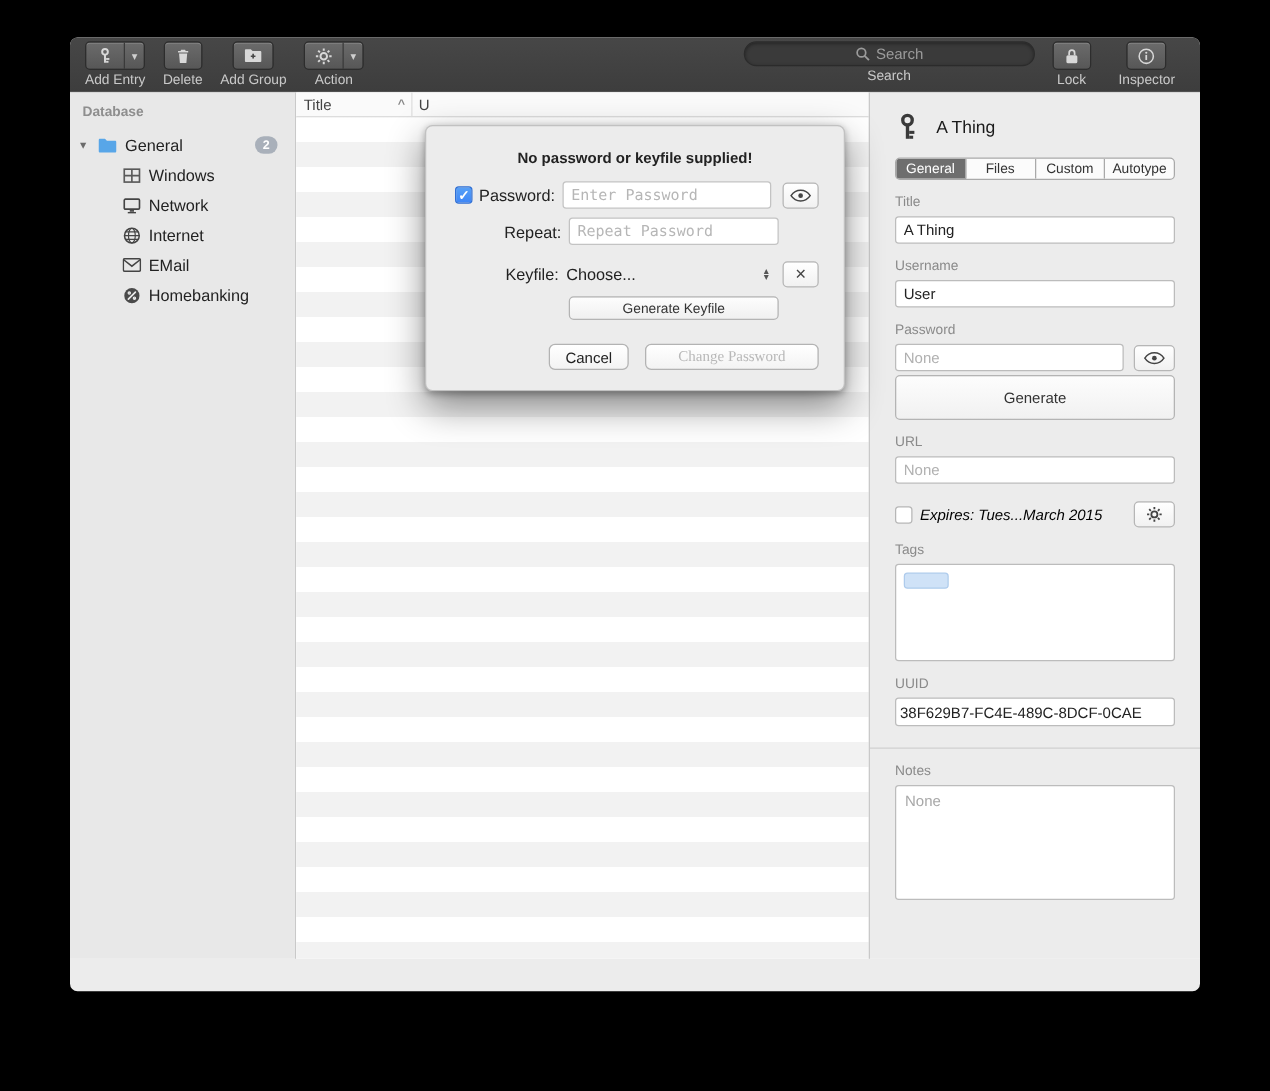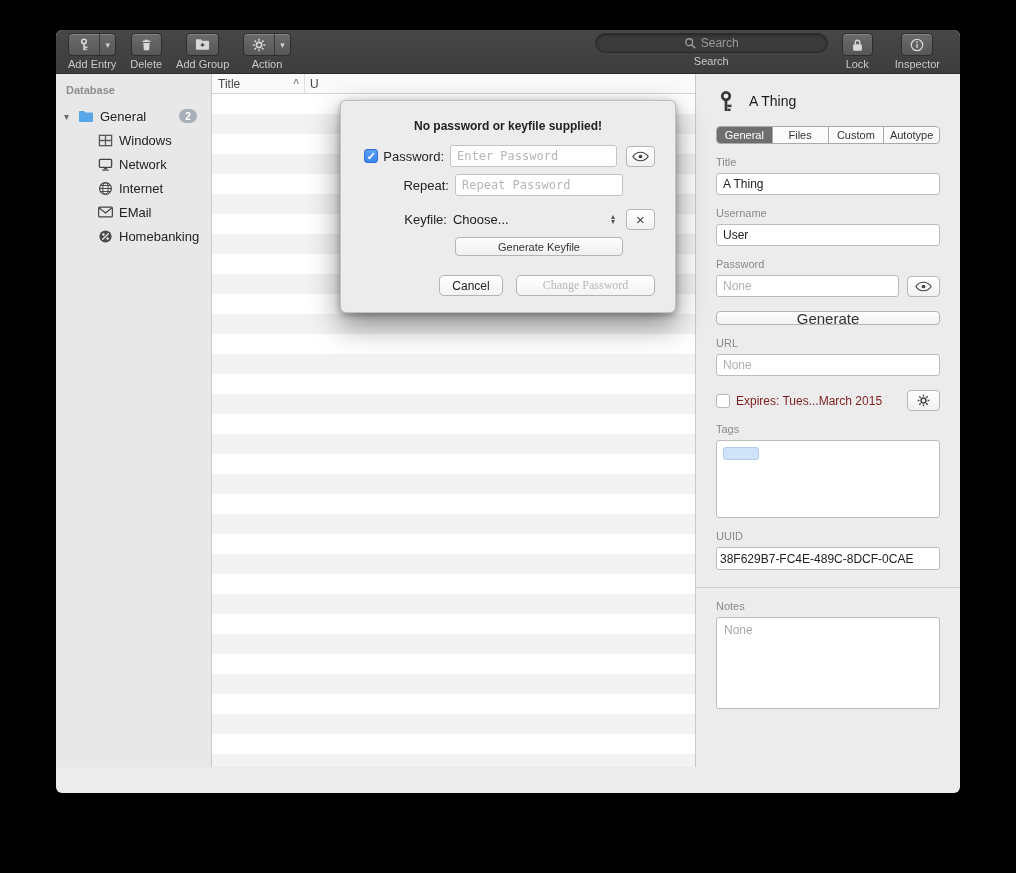--- a/index.html
+++ b/index.html
@@ -33,21 +33,21 @@
   .tb-spacer { flex:1; }
   .searchfield { width:233px; height:20px; border-radius:10px; background:#3a3a3a;
     border:1px solid #2b2b2b; box-shadow:inset 0 1px 3px rgba(0,0,0,.4);
     display:flex; align-items:center; justify-content:center; gap:5px; color:#9b9b9b; font-size:12px; }
   .lock-item { margin-left:0; } .insp-item { margin-left:8px; margin-right:0; }
 
   
   .content { display:flex; height:693px; background:#fff; }
 
   
-  .sidebar { width:156px; background:#e8e8e8; border-right:1px solid #c9c9c9; padding-top:8px; }
+  .sidebar { width:181px; background:#e8e8e8; border-right:1px solid #c9c9c9; padding-top:8px; }
   .sb-header { font-size:11px; font-weight:bold; color:#8e8e8e; padding:2px 0 8px 10px; }
   .tree-item { height:24px; display:flex; align-items:center; font-size:13px; color:#222; }
   .tree-item.root { padding-left:8px; }
   .tree-item.child { padding-left:41px; }
   .disclosure { width:14px; font-size:10px; color:#6b6b6b; }
   .tree-icon { width:16px; height:16px; margin-right:6px; display:flex; align-items:center; justify-content:center; color:#4a4a4a; }
   .badge { margin-left:auto; margin-right:14px; min-width:18px; height:14px; border-radius:8px;
     background:#a9b0ba; color:#fff; font-size:10px; font-weight:bold;
     display:flex; align-items:center; justify-content:center; padding:0 5px; }
 
@@ -70,24 +70,24 @@
   .seg { flex:1; display:flex; align-items:center; justify-content:center; color:#333; border-right:1px solid #a9a9a9; }
   .seg:last-child { border-right:none; }
   .seg.selected { background:#6e6e6e; color:#fff; }
   .insp-label { font-size:11px; color:#8a8a8a; margin:12px 0 5px; }
   .insp-field { width:100%; height:22px; border:1px solid #bcbcbc; border-radius:3px; background:#fff;
     padding:0 6px; font-size:12px; color:#222; font-family:"Liberation Sans",sans-serif; }
   .insp-field::placeholder { color:#b0b0b0; }
   .field-row { display:flex; gap:8px; align-items:center; }
   .mini-btn { width:33px; height:21px; border:1px solid #b6b6b6; border-radius:4px; background:linear-gradient(#fff,#f1f1f1);
     display:flex; align-items:center; justify-content:center; color:#444; flex:none; }
-  .wide-btn { margin-top:14px; width:100%; height:14px; border:1px solid #b4b4b4; border-radius:4px;
-    background:linear-gradient(#fdfdfd,#f1f1f1); font-size:15px; color:#333;
+  .wide-btn { margin-top:3px; width:100%; height:36px; border:1px solid #b4b4b4; border-radius:4px;
+    background:linear-gradient(#fdfdfd,#f1f1f1); font-size:12px; color:#333;
     display:flex; align-items:center; justify-content:center; }
-  .expires-row { margin-top:14px; display:flex; align-items:center; gap:6px; font-size:12px; color:#7f1d1d; }
+  .expires-row { margin-top:14px; display:flex; align-items:center; gap:6px; font-size:12px; color:#000000;font-style:italic; }
   .checkbox { width:14px; height:14px; border-radius:3px; flex:none; }
   .checkbox.unchecked { background:#fff; border:1px solid #b6b6b6; }
   .checkbox.checked { background:linear-gradient(#57a0f6,#3e86f7); border:1px solid #2f6fd4;
     color:#fff; font-size:11px; font-weight:bold; display:flex; align-items:center; justify-content:center; }
   .expires-spacer { flex:1; }
   .tags-box { margin-top:2px; width:100%; height:78px; border:1px solid #bcbcbc; border-radius:3px; background:#fff; padding:6px; }
   .tag-pill { width:36px; height:13px; border-radius:3px; background:#cfe2f7; border:1px solid #aecbec; }
   .uuid-field { font-size:12px; letter-spacing:0; padding:0 3px; height:23px; }
   .insp-divider { margin:17px -20px 0; border-top:1px solid #cfcfcf; }
   .notes-box { margin-top:2px; width:100%; height:92px; border:1px solid #bcbcbc; border-radius:3px; background:#fff;

